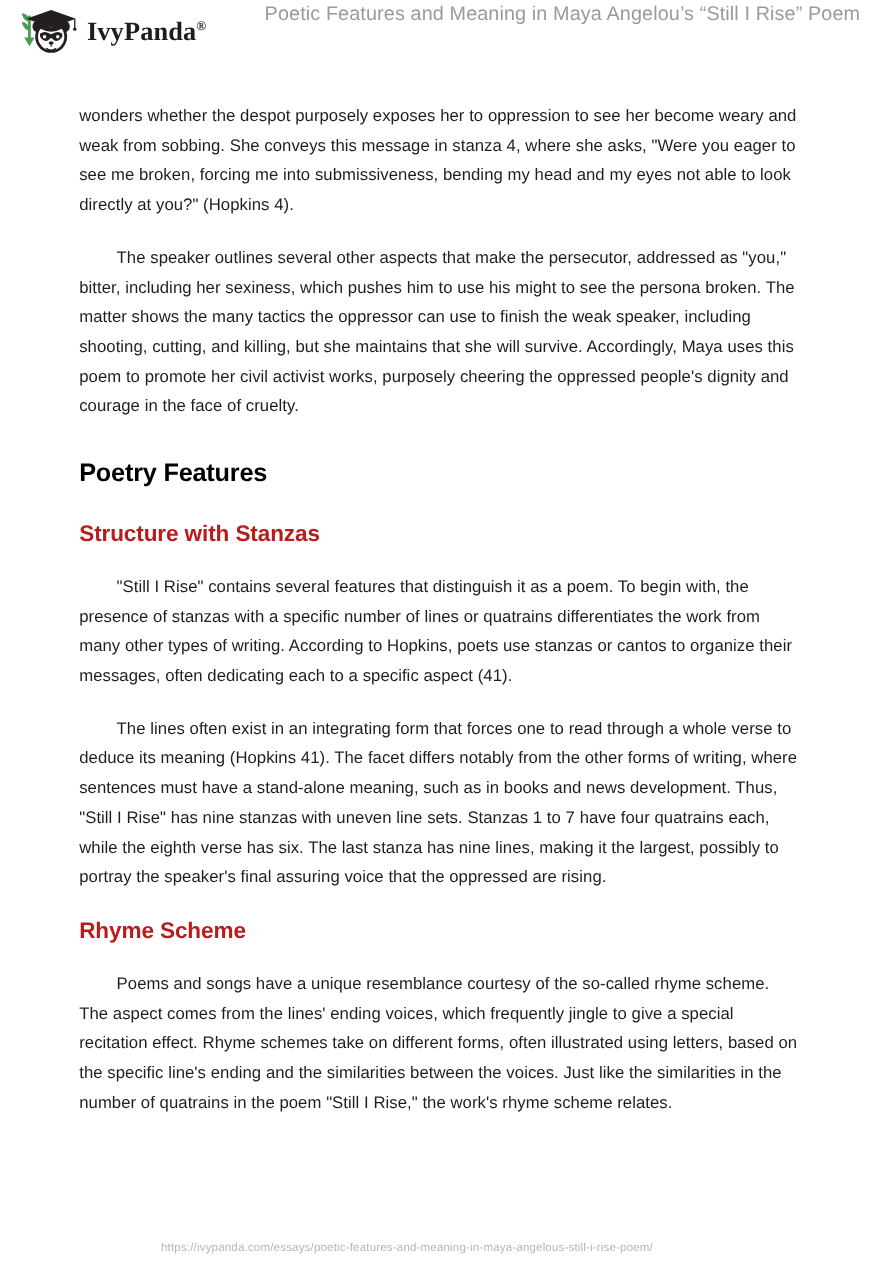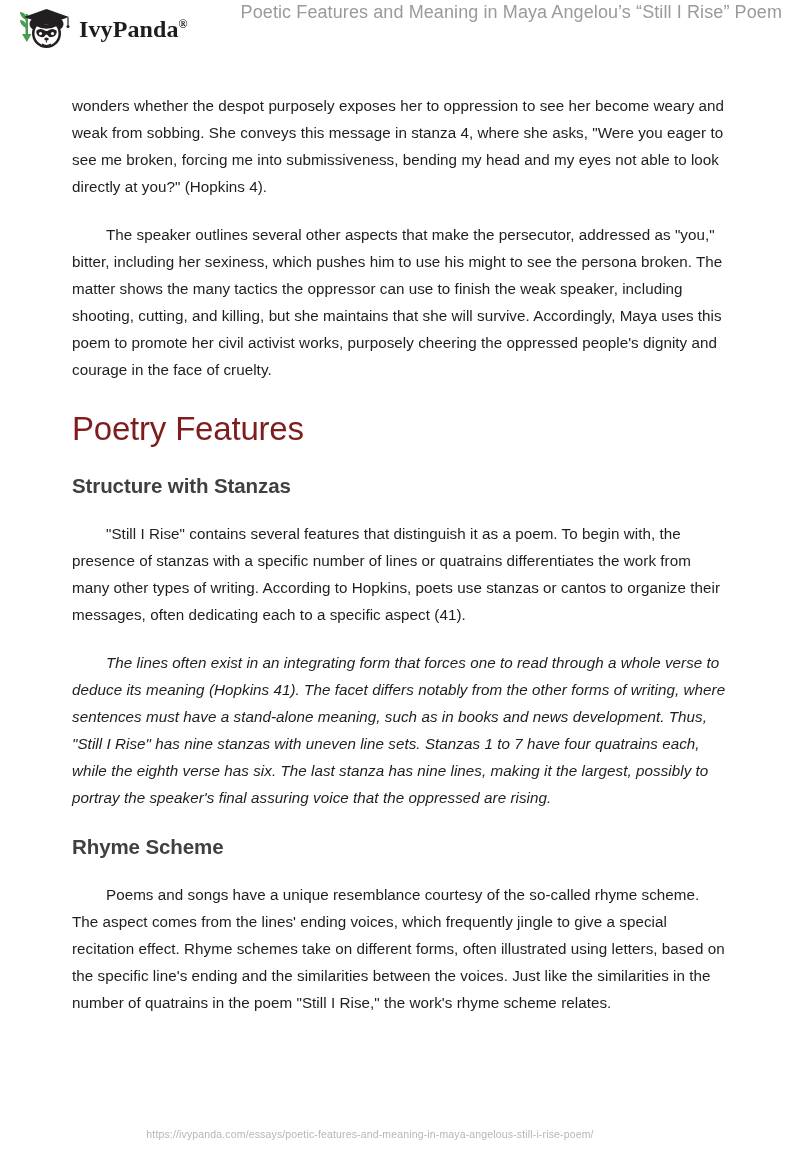--- a/index.html
+++ b/index.html
@@ -72,36 +72,36 @@
   }
   p.para {
     margin: 0 0 21px 0;
     font-size: 15.2px;
     line-height: 27px;
     color: #1e1e1e;
     text-align: left;
     letter-spacing: 0.05px;
   }
   p.para.indent { text-indent: 34px; }
-  p.para.tight { margin-bottom: 19px; font-style: italic; }
+  p.para.tight { margin-bottom: 19px; }
 
   h2.sec-title {
     margin: 29px 0 0 0;
-    font-size: 33px;
+    font-size: 23px;
     line-height: 34px;
-    font-weight: 400;
-    color: #7f1d1d;
+    font-weight: 700;
+    color: #000000;
     letter-spacing: -0.2px;
   }
   h3.sub-title {
     margin: 26px 0 20px 0;
     font-size: 20.5px;
     line-height: 28px;
     font-weight: 700;
-    color: #404040;
+    color: #b91c1c;
     letter-spacing: -0.1px;
   }
   h3.sub-title.after-para { margin-top: 22px; }
 
   
   .page-footer {
     position: absolute;
     left: 0;
     bottom: 18px;
     width: 740px;

